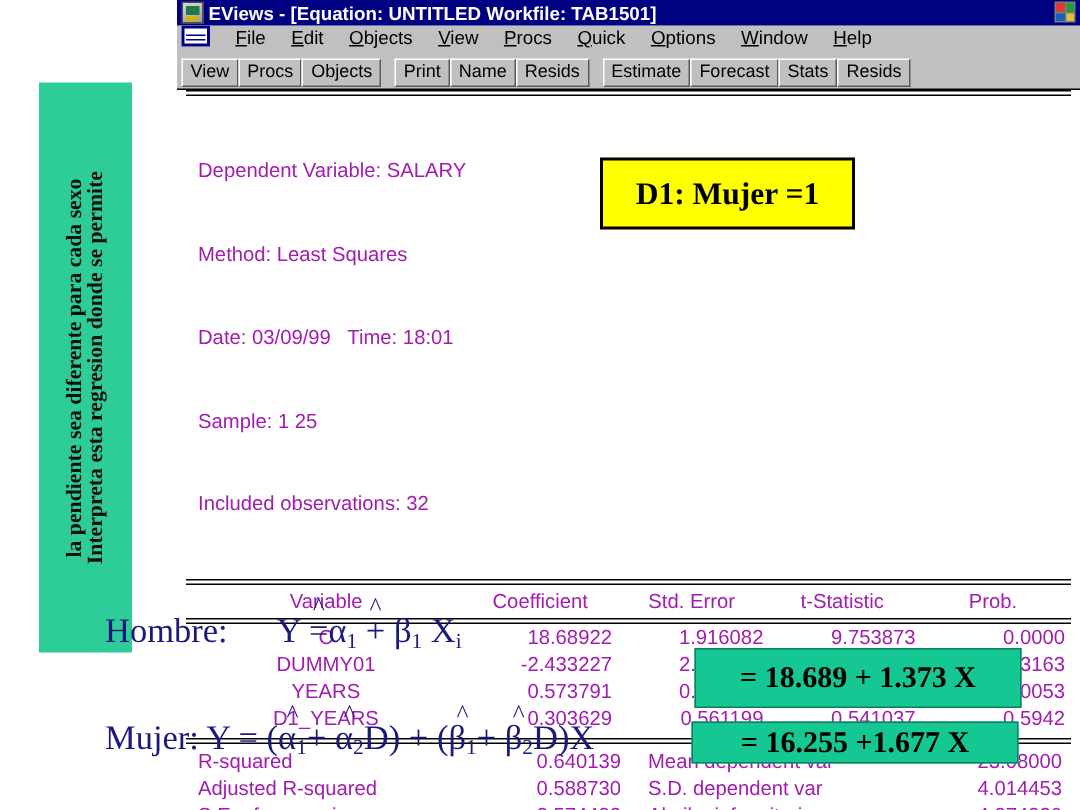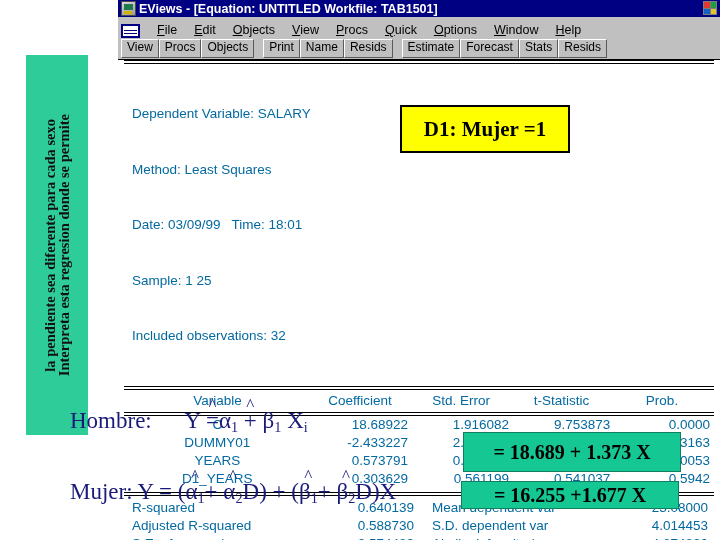--- a/index.html
+++ b/index.html
@@ -102,21 +102,21 @@
     padding: 1px;
     box-sizing: border-box;
   }
   #win-logo-icon i { display: block; }
 
   
   #menu-bar {
     height: 21px;
     background: #c0c0c0;
     display: flex;
-    align-items: flex-end;
+    align-items: flex-start;
     padding-left: 3px;
     gap: 0px;
   }
   #menu-doc-icon {
     width: 19px;
     height: 14px;
     background: #ffffff;
     border: 2px solid #000080;
     margin-right: 9px;
     box-sizing: border-box;
@@ -163,21 +163,21 @@
     font-family: "Liberation Sans", sans-serif;
   }
   .tool-gap { width: 9px; }
 
   
   #results-pane {
     background: #ffffff;
     padding: 0px 6px 0 6px;
     font-family: "Liberation Sans", sans-serif;
     font-size: 13.5px;
-    color: #0369a1;
+    color: #a21caf;
     height: 371px;
     box-sizing: border-box;
     position: relative;
   }
   .rule-double {
     border-top: 1px solid #000;
     border-bottom: 1px solid #000;
     height: 2px;
     margin: 0;
   }

